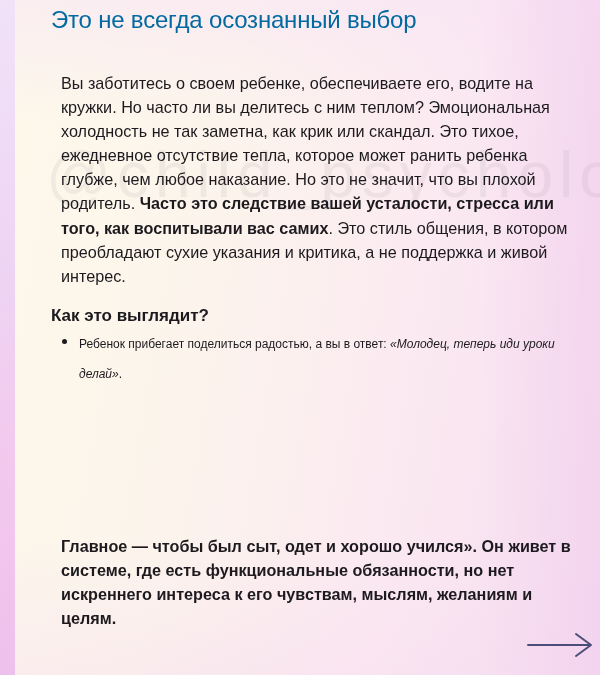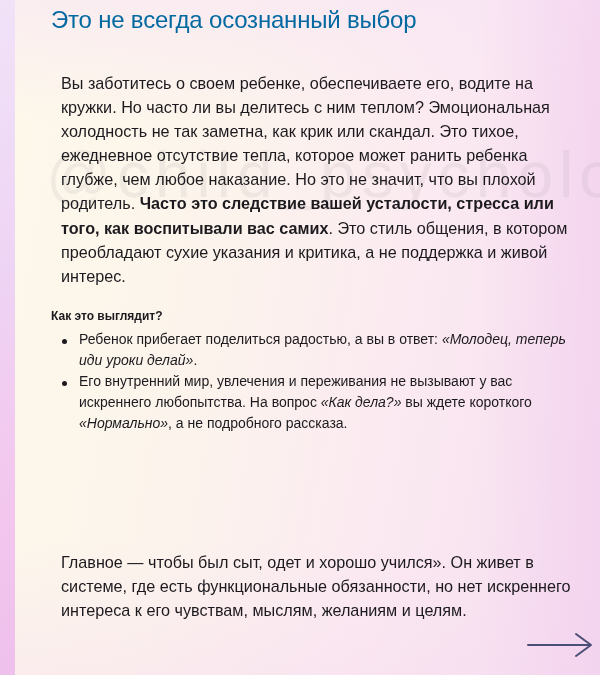--- a/index.html
+++ b/index.html
@@ -38,36 +38,36 @@
     color: #0369a1; white-space: nowrap;
   }
   .para {
     position: absolute; left: 0; width: 515px;
     font-size: 16.2px; line-height: 24.1px; margin: 10px;
   }
   .p1 { top: 61px; }
   .p1 b { font-weight: bold; }
   .subhead {
     position: absolute; top: 304px; left: 0; margin: 0;
-    font-size: 12px; font-weight: bold; line-height: 24px;
+    font-size: 17px; font-weight: bold; line-height: 24px;
   }
   ul.bullets {
     position: absolute; top: 329px; left: 0; margin: 0; padding: 0;
     list-style: none; width: 520px;
   }
   ul.bullets li {
     position: relative; padding-left: 28px;
-    font-size: 14px; line-height: 21px;
+    font-size: 12px; line-height: 30px;
   }
   ul.bullets li .dot {
     position: absolute; left: 11px; top: 10px; width: 5px; height: 5px;
     border-radius: 50%; background: #1c1a1e;
   }
   ul.bullets li i { font-style: italic; }
-  .p2 { top: 540px; }
+  .p2 { top: 524px; font-weight: bold; }
   .next-arrow {
     position: absolute; left: 526px; top: 632px; width: 68px; height: 26px;
     cursor: pointer;
   }
 </style>
 </head>
 <body>
 
 <div class="bg"></div>
 <div class="right-tint"></div>
@@ -78,23 +78,20 @@
   <h1>Это не всегда осознанный выбор</h1>
 
   <p class="para p1"><span>Вы заботитесь о своем ребенке, обеспечиваете его, водите на кружки. Но часто ли вы делитесь с ним теплом? Эмоциональная холодность не так заметна, как крик или скандал. Это тихое, ежедневное отсутствие тепла, которое может ранить ребенка глубже, чем любое наказание. Но это не значит, что вы плохой родитель. </span><b>Часто это следствие вашей усталости, стресса или того, как воспитывали вас самих</b><span>. Это стиль общения, в котором преобладают сухие указания и критика, а не поддержка и живой интерес.</span></p>
 
   <p class="subhead">Как это выглядит?</p>
 
   <ul class="bullets">
     <li>
       <span class="dot"></span><span>Ребенок прибегает поделиться радостью, а вы в ответ: </span><i>«Молодец, теперь иди уроки делай»</i><span>.</span>
     </li>
-    <li>
-      <span class="dot"></span><span>Его внутренний мир, увлечения и переживания не вызывают у вас искреннего любопытства. На вопрос </span><i>«Как дела?»</i><span> вы ждете короткого </span><i>«Нормально»</i><span>, а не подробного рассказа.</span>
-    </li>
   </ul>
 
   <p class="para p2">Главное — чтобы был сыт, одет и хорошо учился». Он живет в системе, где есть функциональные обязанности, но нет искреннего интереса к его чувствам, мыслям, желаниям и целям.</p>
 </div>
 
 <div class="next-arrow">
   <svg width="68" height="26" viewBox="0 0 68 26">
     <line x1="2" y1="13" x2="64" y2="13" stroke="#4b4e78" stroke-width="2" stroke-linecap="round"></line>
     <polyline points="50,2 65,13 50,24" fill="none" stroke="#4b4e78" stroke-width="2" stroke-linecap="round" stroke-linejoin="round"></polyline>
   </svg>

